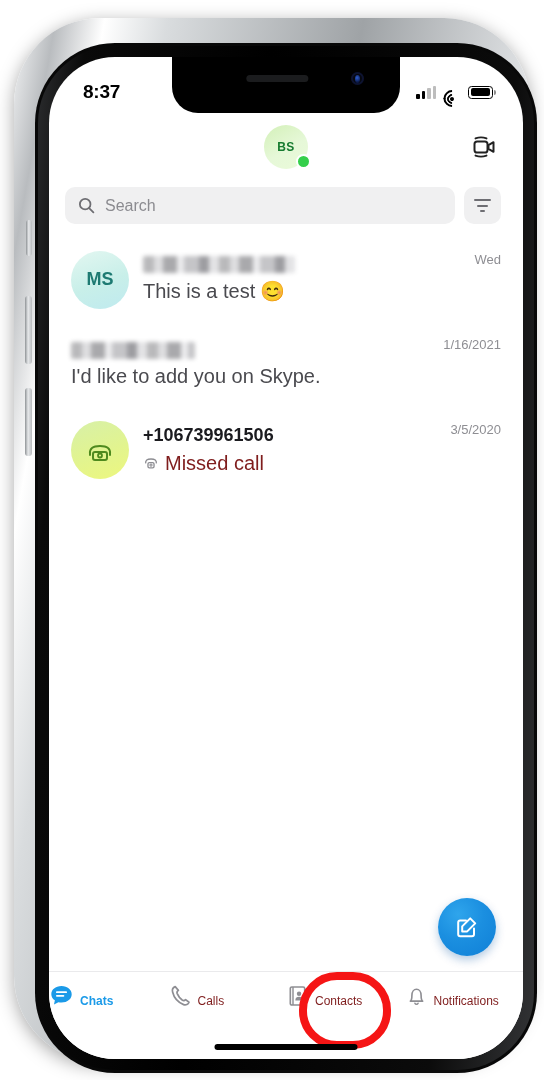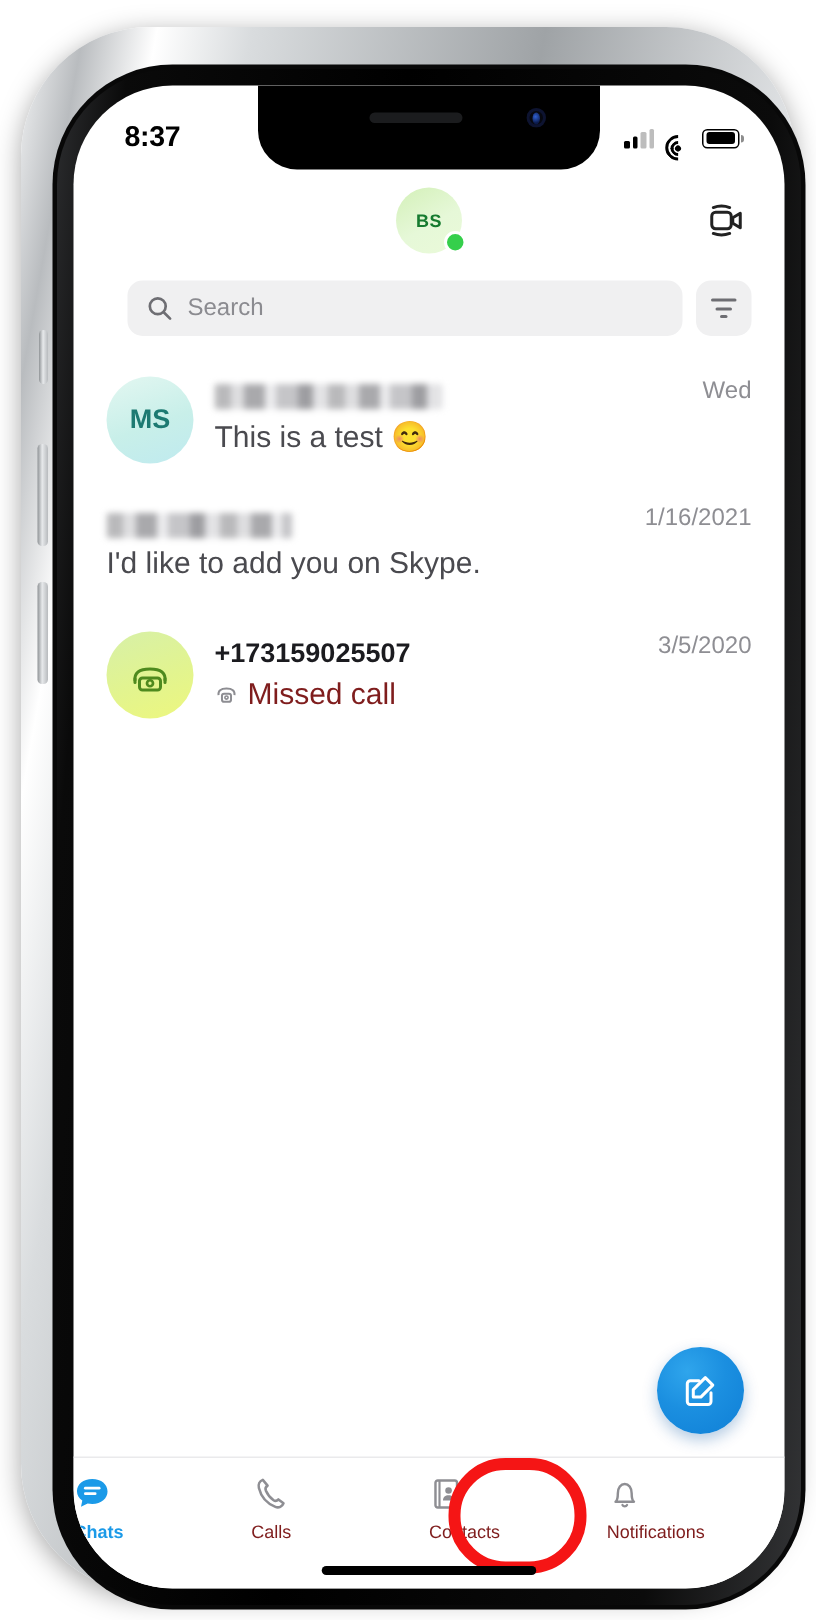--- a/index.html
+++ b/index.html
@@ -130,21 +130,21 @@
     width:15px; height:15px; border-radius:50%;
     background:#35cf4b; border:2.5px solid #fff;
   }
   .meet-btn {
     position:absolute; right:22px; top:50%; transform:translateY(-50%);
     width:34px; height:34px; display:flex; align-items:center; justify-content:center;
   }
 
   
   .search-row {
-    position:absolute; top:130px; left:36px; right:22px;
+    position:absolute; top:130px; left:16px; right:22px;
     display:flex; align-items:flex-end; gap:9px;
   }
   .search-box {
     flex:1; height:37px; background:#f0f0f1; border-radius:10px;
     display:flex; align-items:center; padding:0 13px; gap:10px;
   }
   .search-ph { font-size:16px; color:#8b8b90; }
   .filter-btn {
     width:37px; height:37px; background:#f0f0f1; border-radius:10px;
     display:flex; flex-direction:column; align-items:center; justify-content:center; gap:3.5px;
@@ -166,21 +166,21 @@
     font-size:18px; font-weight:700; flex-shrink:0;
   }
   .av-ms { background: linear-gradient(160deg,#e3f7f1 0%, #c8efe9 55%, #bfeaef 100%); color:#1d7a72;text-align:center; }
   .av-li { background: linear-gradient(160deg,#e2f6cf 0%, #cdefb4 55%, #c6eeb0 100%); color:#2f8a2b; }
   .av-ph { background: linear-gradient(160deg,#d7f0a8 0%, #e2f48f 55%, #edf77e 100%); color:#4e8a1e; }
 
   .chat-mid { flex:1; min-width:0; display:flex; flex-direction:column; gap:6px; }
   .chat-title { font-size:18px; font-weight:600; color:#1b1b1f; }
   .chat-sub { font-size:20px; color:#4a4a4f; display:flex; align-items:center; gap:6px; }
   .chat-sub.muted { color:#7f1d1d;align-items:center; }
-  .chat-time { font-size:16px; color:#8e8e93; flex-shrink:0; align-self:flex-start; padding-top:6px; }
+  .chat-time { font-size:13px; color:#8e8e93; flex-shrink:0; align-self:flex-start; padding-top:6px; }
 
   
   .redacted { height:17px; border-radius:2px; position:relative; overflow:hidden; filter: blur(2.2px); }
   .redacted::before{
     content:""; position:absolute; inset:0;
     background: repeating-linear-gradient(90deg,
       #b9b9bb 0 11px, #dedee0 11px 20px, #a9a9ac 20px 34px, #ececee 34px 41px,
       #c5c5c8 41px 56px, #9d9da1 56px 66px, #e3e3e5 66px 76px);
   }
   .redacted.w1 { width:152px; }
@@ -194,21 +194,21 @@
     box-shadow: 0 4px 10px rgba(0,80,160,0.30);
     display:flex; align-items:center; justify-content:center;
   }
 
   
   .tabbar {
     position:absolute; left:0; right:0; bottom:0; height:88px;
     border-top:1px solid #eaeaec; background:#fff;
     display:flex; align-items:flex-start; padding-top:11px;
   }
-  .tab { flex:1; display:flex; flex-direction:column; align-items:flex-start; gap:6px; position:relative; }
+  .tab { flex:1; display:flex; align-items:flex-end; gap:6px; position:relative; }
   .tab-label { font-size:12px; color:#7f1d1d; }
   .tab.active .tab-label { color:#1b9ae8; font-weight:600; }
   .tab-ico { height:25px; display:flex; align-items:center; justify-content:center; }
 
   .annot-ring {
     position:absolute; left:50%; top:-11px; transform:translateX(-50%);
     width:92px; height:77px; border:8px solid #f51515; border-radius:38px;
     pointer-events:none;
   }
 
@@ -308,21 +308,21 @@
           <div class="av av-ph">
             <svg width="30" height="26" viewBox="0 0 30 26">
               <path d="M5 17 Q4 9 15 9 Q26 9 25 17" fill="none" stroke="#4e8a1e" stroke-width="2"></path>
               <rect x="8" y="15" width="14" height="8" rx="2" fill="none" stroke="#4e8a1e" stroke-width="2"></rect>
               <circle cx="15" cy="18.5" r="2" fill="none" stroke="#4e8a1e" stroke-width="1.8"></circle>
               <line x1="5" y1="15.5" x2="5" y2="18" stroke="#4e8a1e" stroke-width="2" stroke-linecap="round"></line>
               <line x1="25" y1="15.5" x2="25" y2="18" stroke="#4e8a1e" stroke-width="2" stroke-linecap="round"></line>
             </svg>
           </div>
           <div class="chat-mid">
-            <div class="chat-title">+173159025507</div>
+            <div class="chat-title">+106739961506</div>
             <div class="chat-sub muted">
               <svg width="16" height="16" viewBox="0 0 18 18">
                 <path d="M3 9.5 Q2.4 4.5 9 4.5 Q15.6 4.5 15 9.5" fill="none" stroke="#8d8d92" stroke-width="1.5"></path>
                 <rect x="5.6" y="8.5" width="6.8" height="6" rx="1.6" fill="none" stroke="#8d8d92" stroke-width="1.5"></rect>
                 <circle cx="9" cy="11.3" r="1.2" fill="none" stroke="#8d8d92" stroke-width="1.2"></circle>
               </svg>
               <span>Missed call</span>
             </div>
           </div>
           <div class="chat-time">3/5/2020</div>

